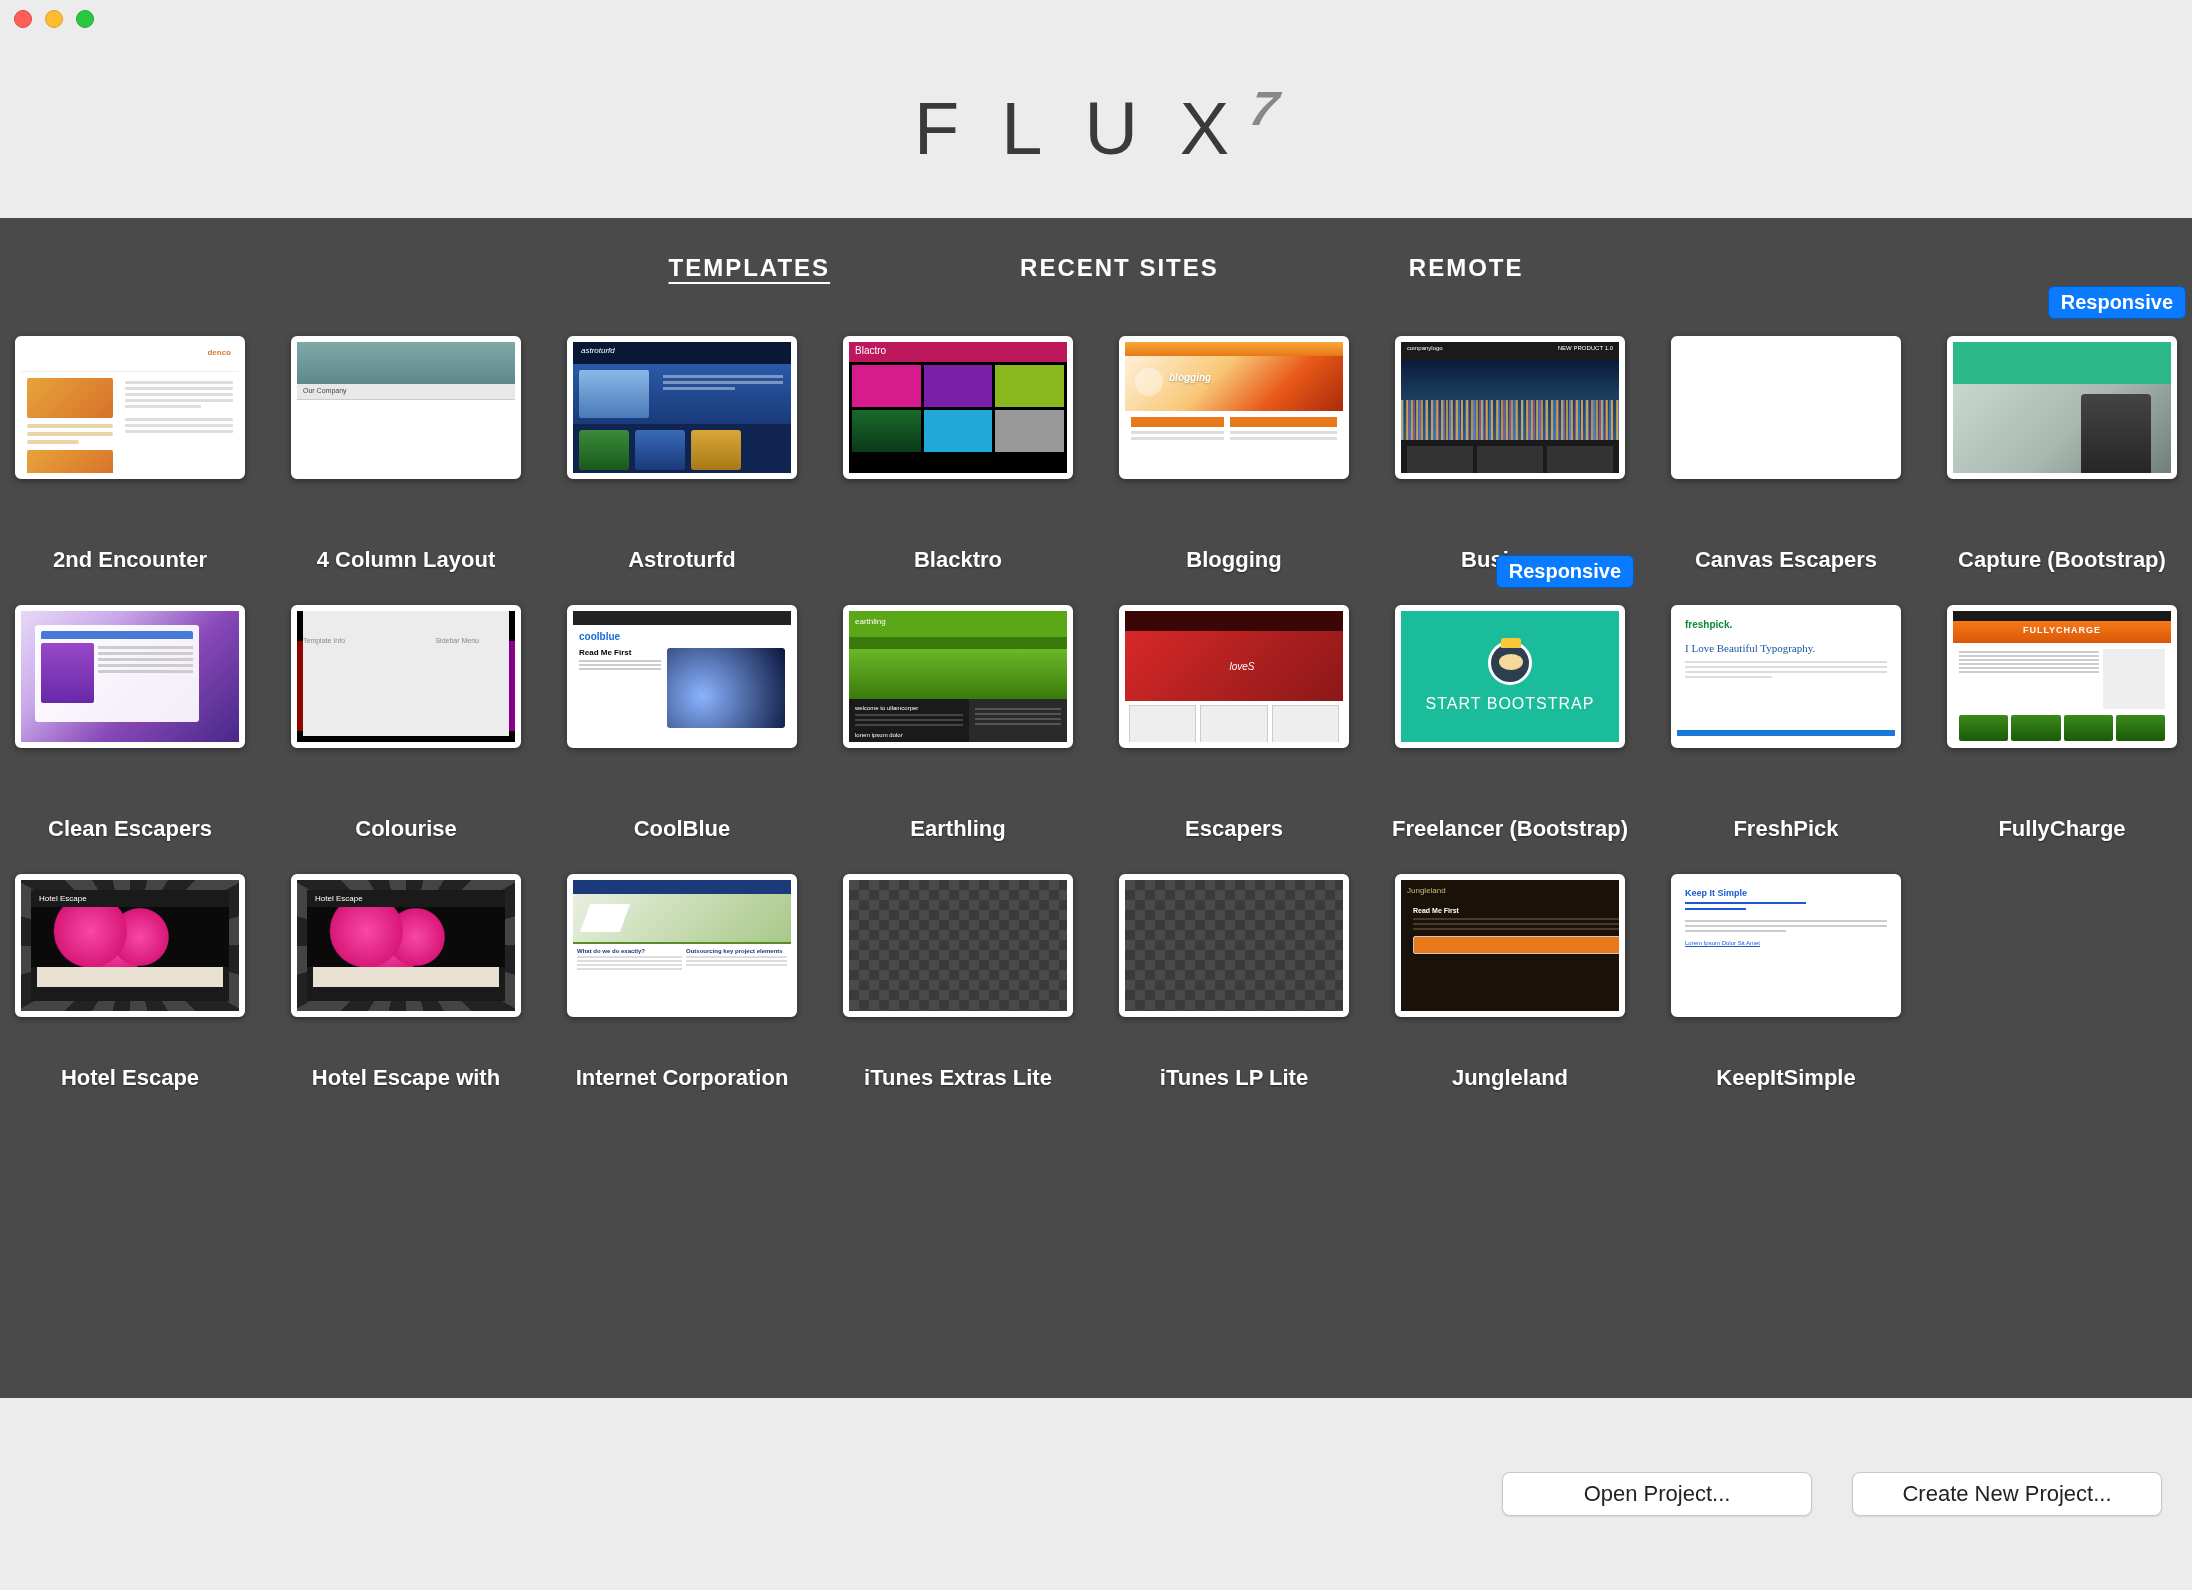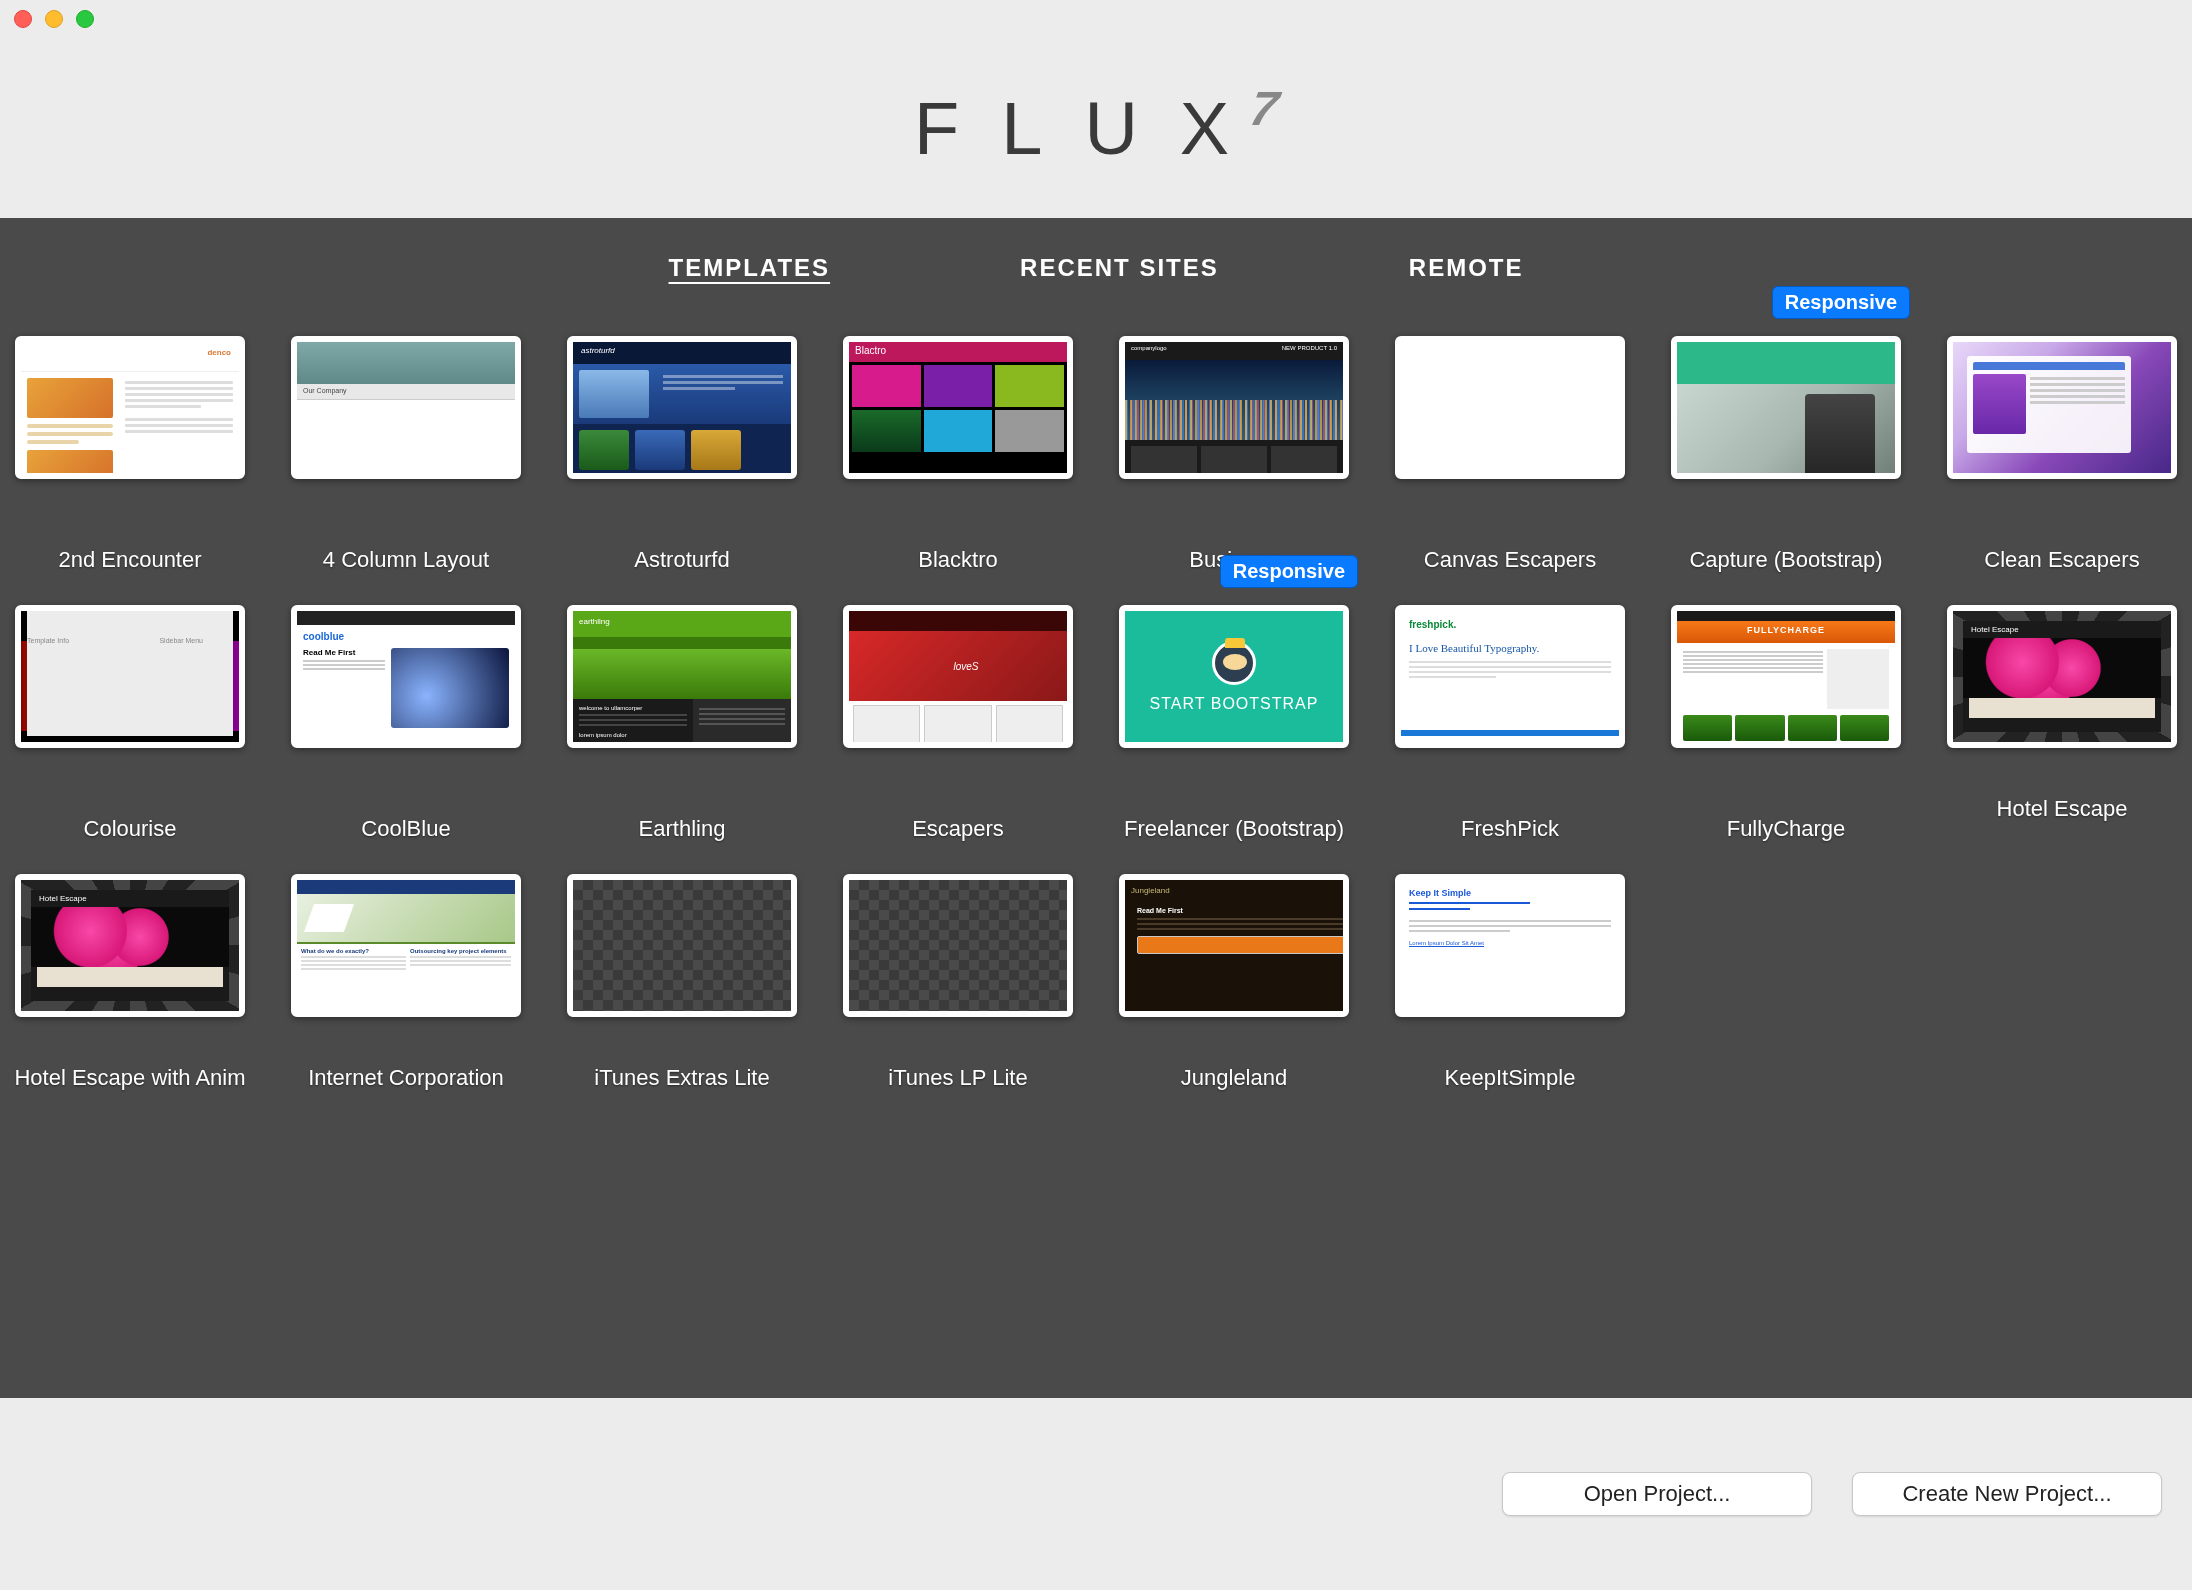--- a/index.html
+++ b/index.html
@@ -103,21 +103,21 @@
   background: #fff;
   border: 6px solid #fff;
   border-radius: 6px;
   box-shadow: 0 2px 6px rgba(0,0,0,0.4);
   overflow: hidden;
   position: relative;
 }
 .template-label {
   color: #fff;
   font-size: 22px;
-  font-weight: 400;
+  font-weight: 700;
   margin-top: 68px;
   text-align: center;
   text-shadow: 0 1px 2px rgba(0,0,0,0.5);
   height: 30px;
   overflow: hidden;
 }
 .row3 .template-label {
   margin-top: 48px;
 }
 .footer {
@@ -441,20 +441,43 @@
               <div class="cell c3"></div>
             <div class="cell c4"></div>
               <div class="cell c5"></div>
               <div class="cell c6"></div>
           </div>
         </div>
       </div>
       <div class="template-label">Blacktro</div>
     </div>
 
+    <div class="template-card">
+      <div class="thumb">
+        <div class="th-inner th-blog">
+          <div class="nav"></div>
+          <div class="hero">
+              <span class="tag">blogging</span>
+            </div>
+          <div class="sub">
+            <div class="l">
+                <div class="hdr"></div>
+                <div class="ln"></div>
+                <div class="ln"></div>
+              </div>
+            <div class="r">
+                <div class="hdr"></div>
+                <div class="ln"></div>
+                <div class="ln"></div>
+              </div>
+          </div>
+        </div>
+      </div>
+      <div class="template-label">Blogging</div>
+    </div>
 
     <div class="template-card">
       <div class="thumb">
         <div class="th-inner th-biz">
           <div class="hdr">
               <span>companylogo</span>
               <span>NEW PRODUCT 1.0</span>
             </div>
           <div class="hero">
               <div class="lights"></div>

